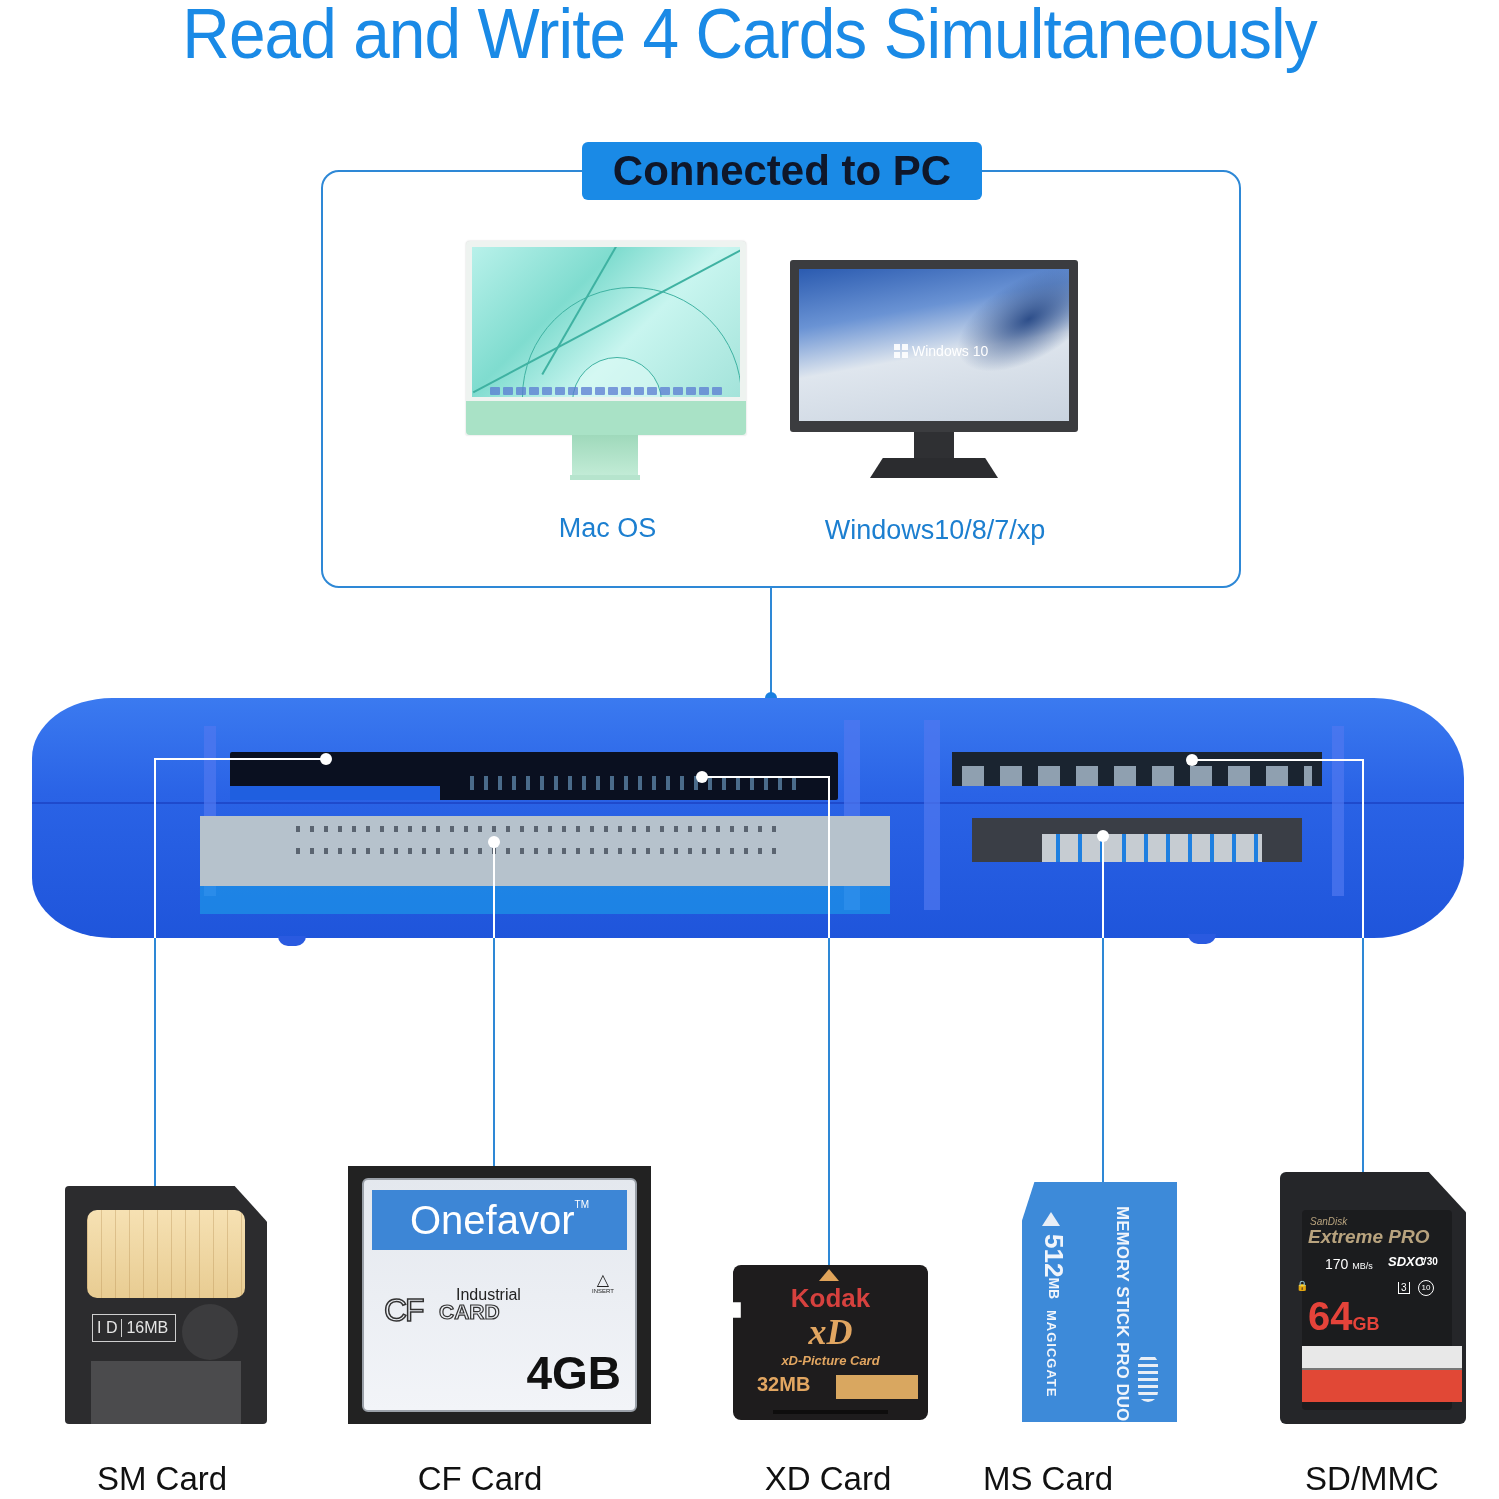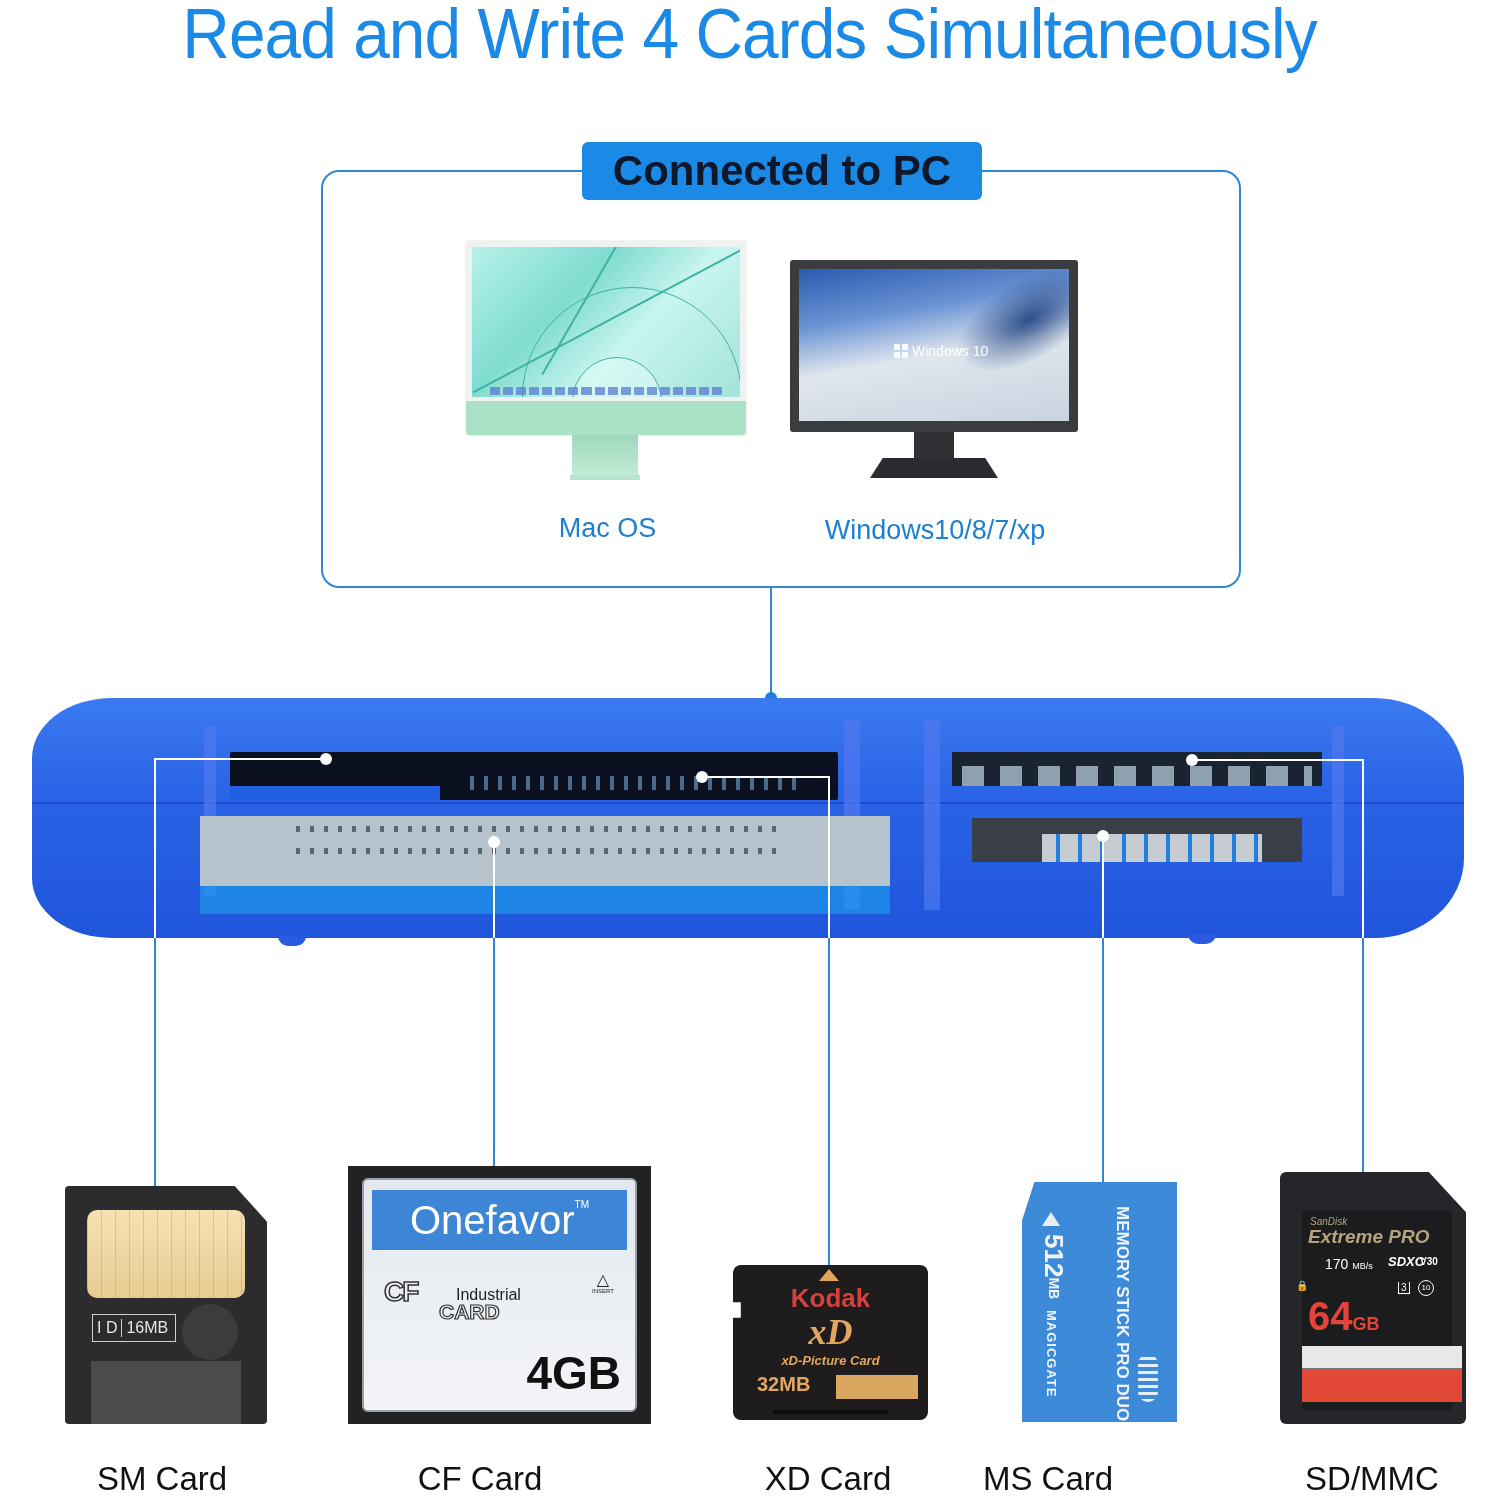--- a/index.html
+++ b/index.html
@@ -114,21 +114,21 @@
   .sm-card .circle { position: absolute; left: 117px; top: 118px; width: 56px; height: 56px;
     border-radius: 50%; background: #3c3c3e; }
   .sm-card .label { position: absolute; left: 26px; top: 175px; width: 150px; height: 63px; background: #4b4b4d; }
 
   .cf-card { left: 348px; top: 1166px; width: 303px; height: 258px; background: #222; }
   .cf-card .inner { position: absolute; left: 14px; top: 12px; width: 275px; height: 234px;
     background: linear-gradient(#e4e8ee, #f2f4f8); border-radius: 6px; border: 2px solid #9aa0a8; }
   .cf-card .brand { position: absolute; left: 8px; top: 10px; width: 255px; height: 60px;
     background: #3d86d6; color: #fff; font-size: 40px; text-align: center; line-height: 60px; }
   .cf-card .brand sup { font-size: 10px; vertical-align: top; line-height: 30px; }
-  .cf-card .cf-logo { position: absolute; left: 20px; top: 96px; font-size: 28px; font-weight: 700;
+  .cf-card .cf-logo { position: absolute; left: 20px; top: 112px; font-size: 32px; font-weight: 400;
     color: transparent; -webkit-text-stroke: 1.5px #333; letter-spacing: -2px; }
   .cf-card .industrial { position: absolute; left: 92px; top: 106px; font-size: 16px; color: #222; }
   .cf-card .cardword { position: absolute; left: 75px; top: 120px; font-size: 21px; font-weight: 700;
     color: transparent; -webkit-text-stroke: 1.2px #333; }
   .cf-card .insert { position: absolute; left: 228px; top: 92px; font-size: 6px; color: #222; text-align: center; }
   .cf-card .insert .tri { display: block; font-size: 16px; line-height: 16px; }
   .cf-card .cap { position: absolute; right: 14px; bottom: 10px; font-size: 46px; font-weight: 700; color: #111; }
 
   .xd-card { left: 733px; top: 1265px; width: 195px; height: 155px; background: #1e1c1d; border-radius: 8px;
     clip-path: polygon(0 0, 100% 0, 100% 100%, 0 100%, 0 34%, 4% 34%, 4% 24%, 0 24%); }

